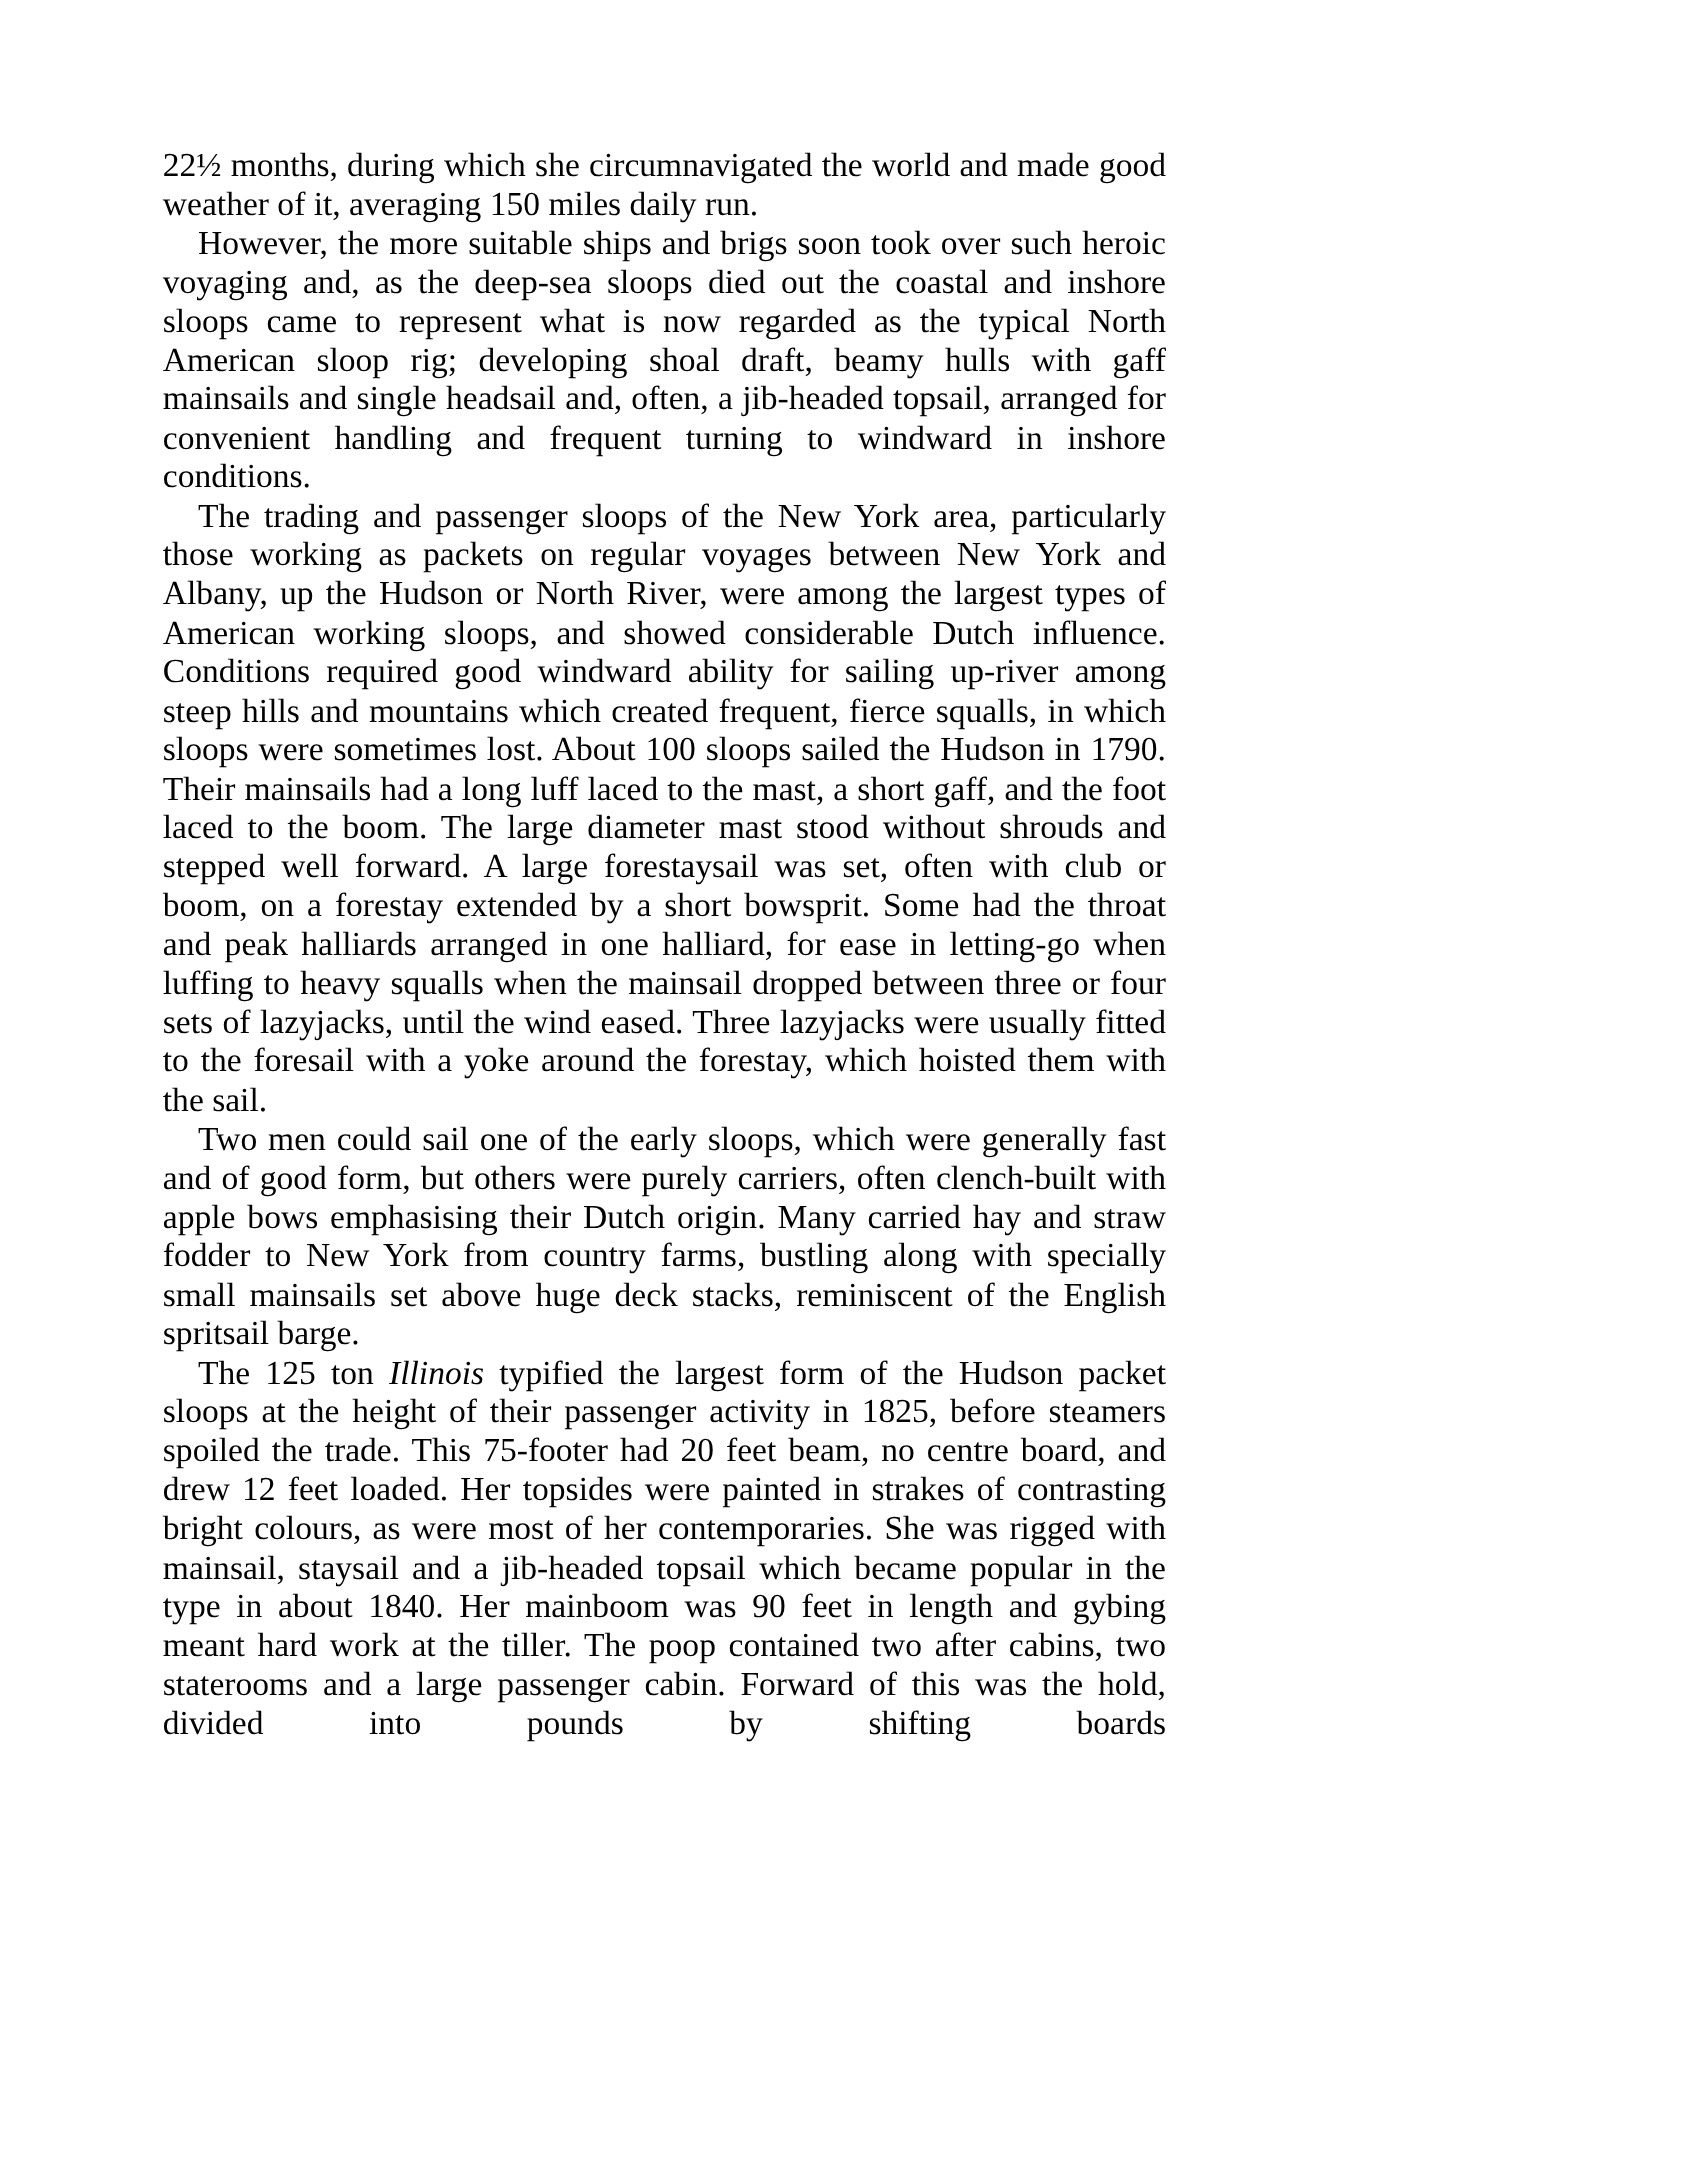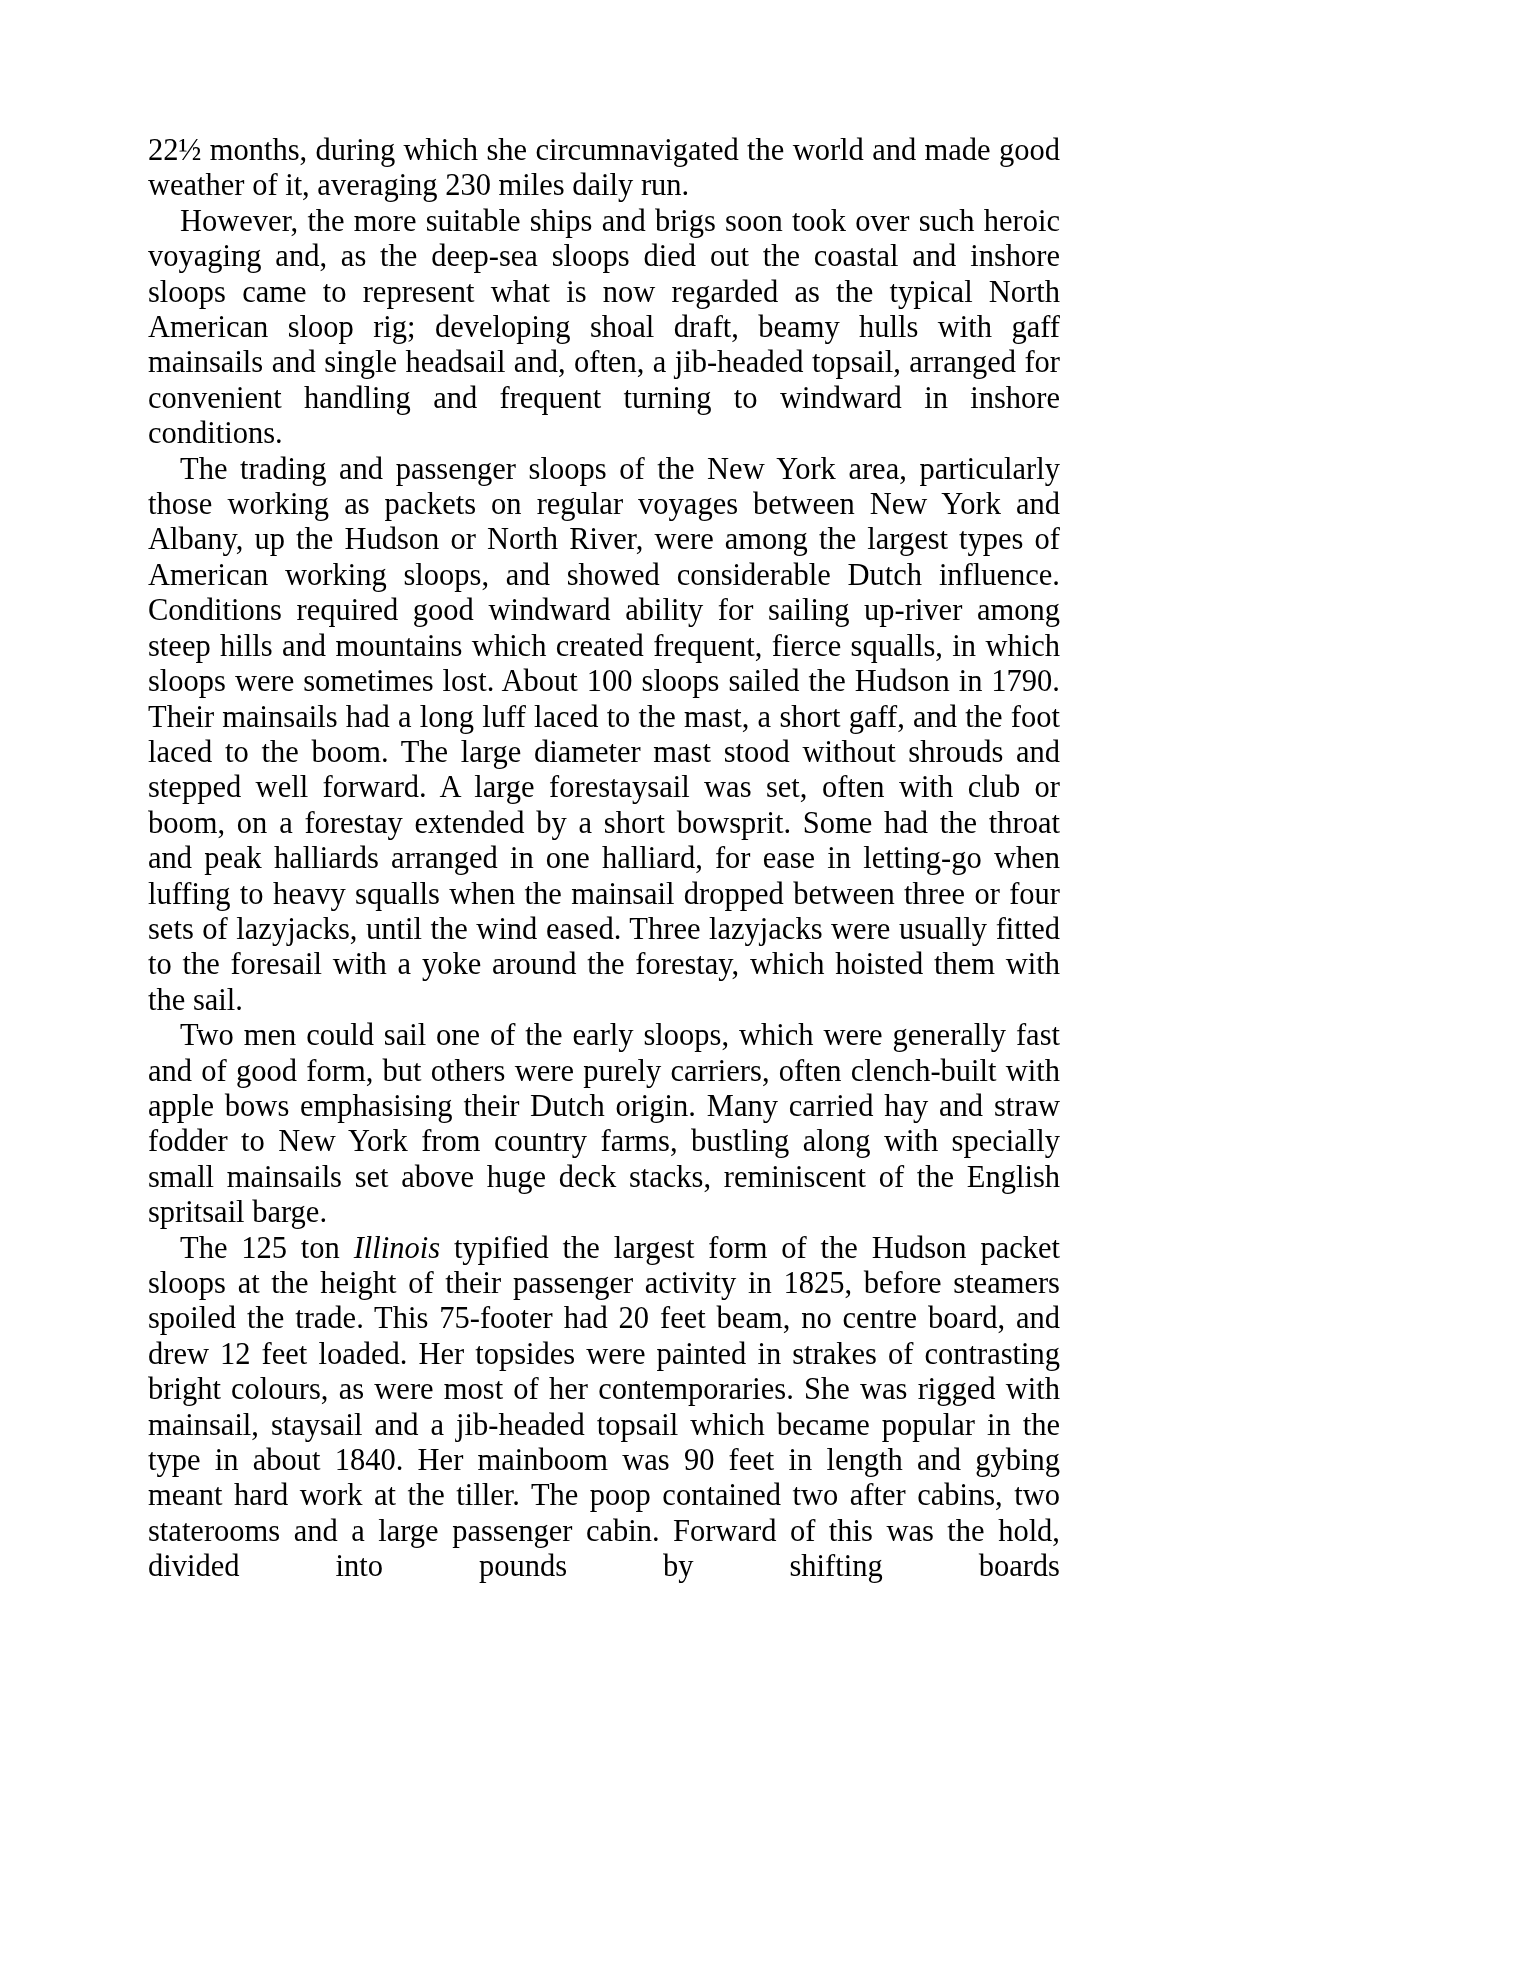--- a/index.html
+++ b/index.html
@@ -51,21 +51,21 @@
   em.ital {
     font-style: italic;
   }
 </style>
 </head>
 <body>
 
 <div class="page">
   <div class="text-column">
 
-    <p class="para">22½ months, during which she circumnavigated the world and made good weather of it, averaging 230 miles daily run.</p>
+    <p class="para">22½ months, during which she circumnavigated the world and made good weather of it, averaging 150 miles daily run.</p>
 
     <p class="para indent">However, the more suitable ships and brigs soon took over such heroic voyaging and, as the deep-sea sloops died out the coastal and inshore sloops came to represent what is now regarded as the typical North American sloop rig; developing shoal draft, beamy hulls with gaff mainsails and single headsail and, often, a jib-headed topsail, arranged for convenient handling and frequent turning to windward in inshore conditions.</p>
 
     <p class="para indent">The trading and passenger sloops of the New York area, particularly those working as packets on regular voyages between New York and Albany, up the Hudson or North River, were among the largest types of American working sloops, and showed considerable Dutch influence. Conditions required good windward ability for sailing up-river among steep hills and mountains which created frequent, fierce squalls, in which sloops were sometimes lost. About 100 sloops sailed the Hudson in 1790. Their mainsails had a long luff laced to the mast, a short gaff, and the foot laced to the boom. The large diameter mast stood without shrouds and stepped well forward. A large forestaysail was set, often with club or boom, on a forestay extended by a short bowsprit. Some had the throat and peak halliards arranged in one halliard, for ease in letting-go when luffing to heavy squalls when the mainsail dropped between three or four sets of lazyjacks, until the wind eased. Three lazyjacks were usually fitted to the foresail with a yoke around the forestay, which hoisted them with the sail.</p>
 
     <p class="para indent">Two men could sail one of the early sloops, which were generally fast and of good form, but others were purely carriers, often clench-built with apple bows emphasising their Dutch origin. Many carried hay and straw fodder to New York from country farms, bustling along with specially small mainsails set above huge deck stacks, reminiscent of the English spritsail barge.</p>
 
     <p class="para indent last-full"><span>The 125 ton </span><em class="ital">Illinois</em><span> typified the largest form of the Hudson packet sloops at the height of their passenger activity in 1825, before steamers spoiled the trade. This 75-footer had 20 feet beam, no centre board, and drew 12 feet loaded. Her topsides were painted in strakes of contrasting bright colours, as were most of her contemporaries. She was rigged with mainsail, staysail and a jib-headed topsail which became popular in the type in about 1840. Her mainboom was 90 feet in length and gybing meant hard work at the tiller. The poop contained two after cabins, two staterooms and a large passenger cabin. Forward of this was the hold, divided into pounds by shifting boards</span></p>
 
   </div>

